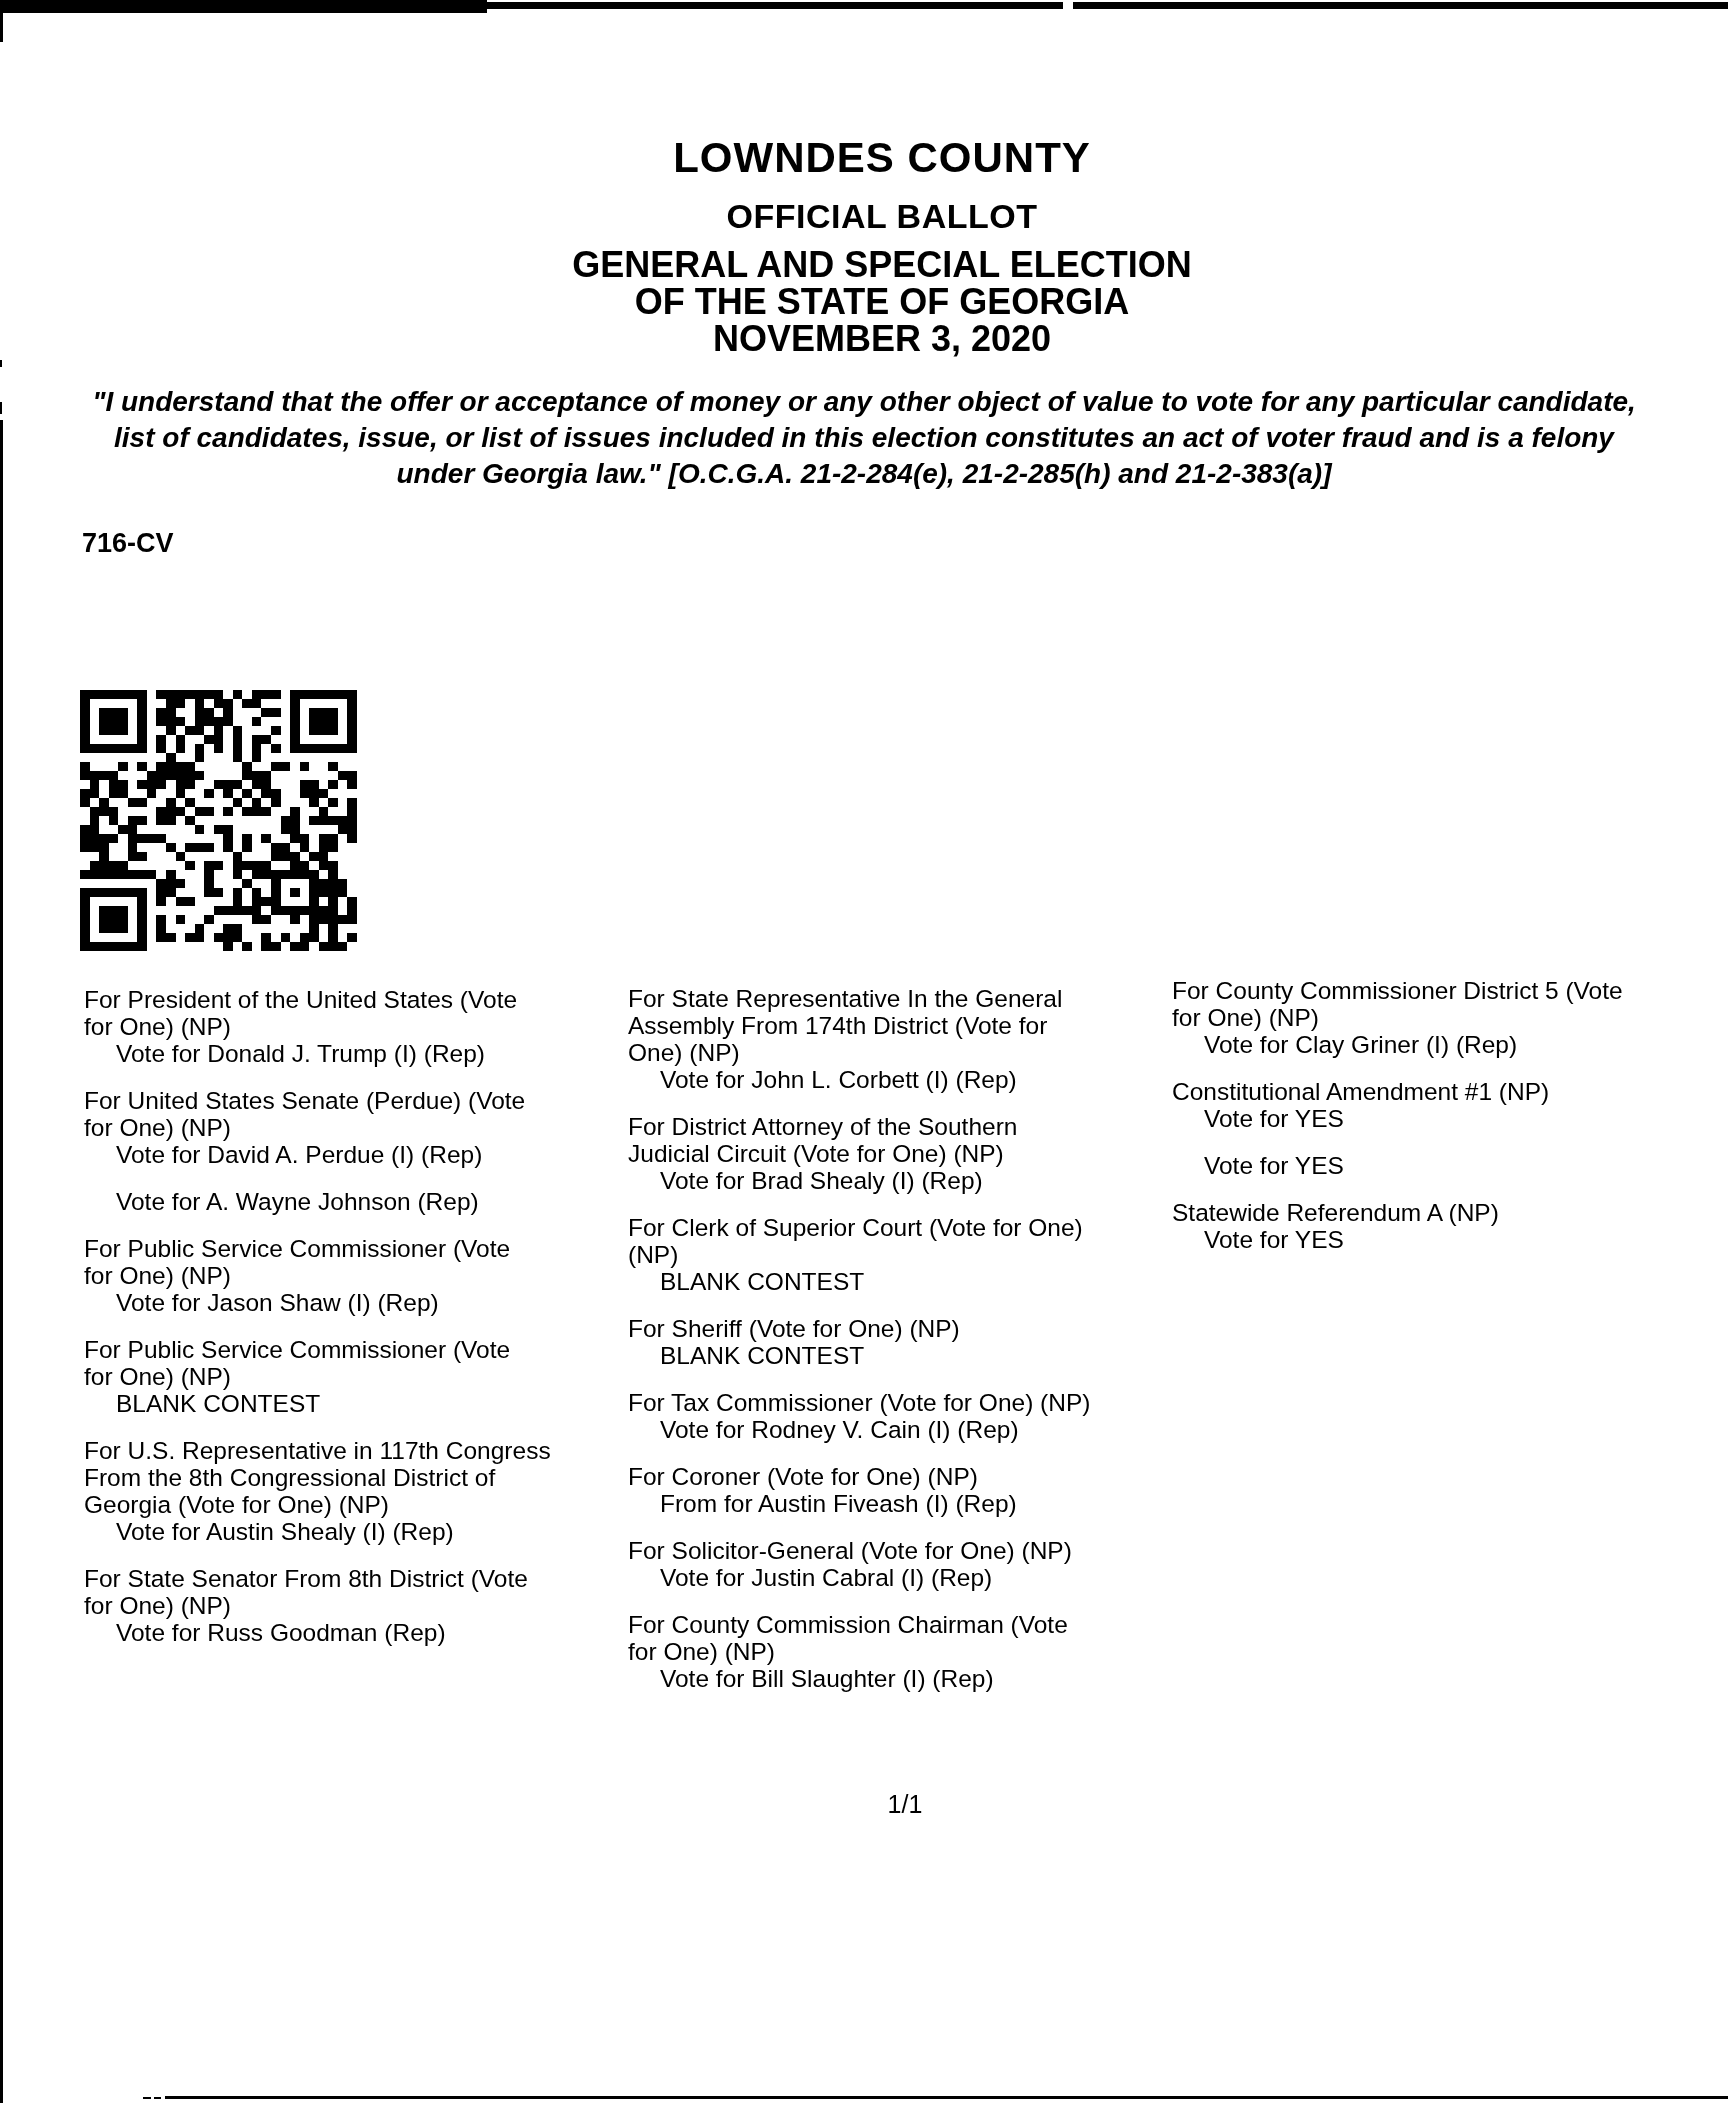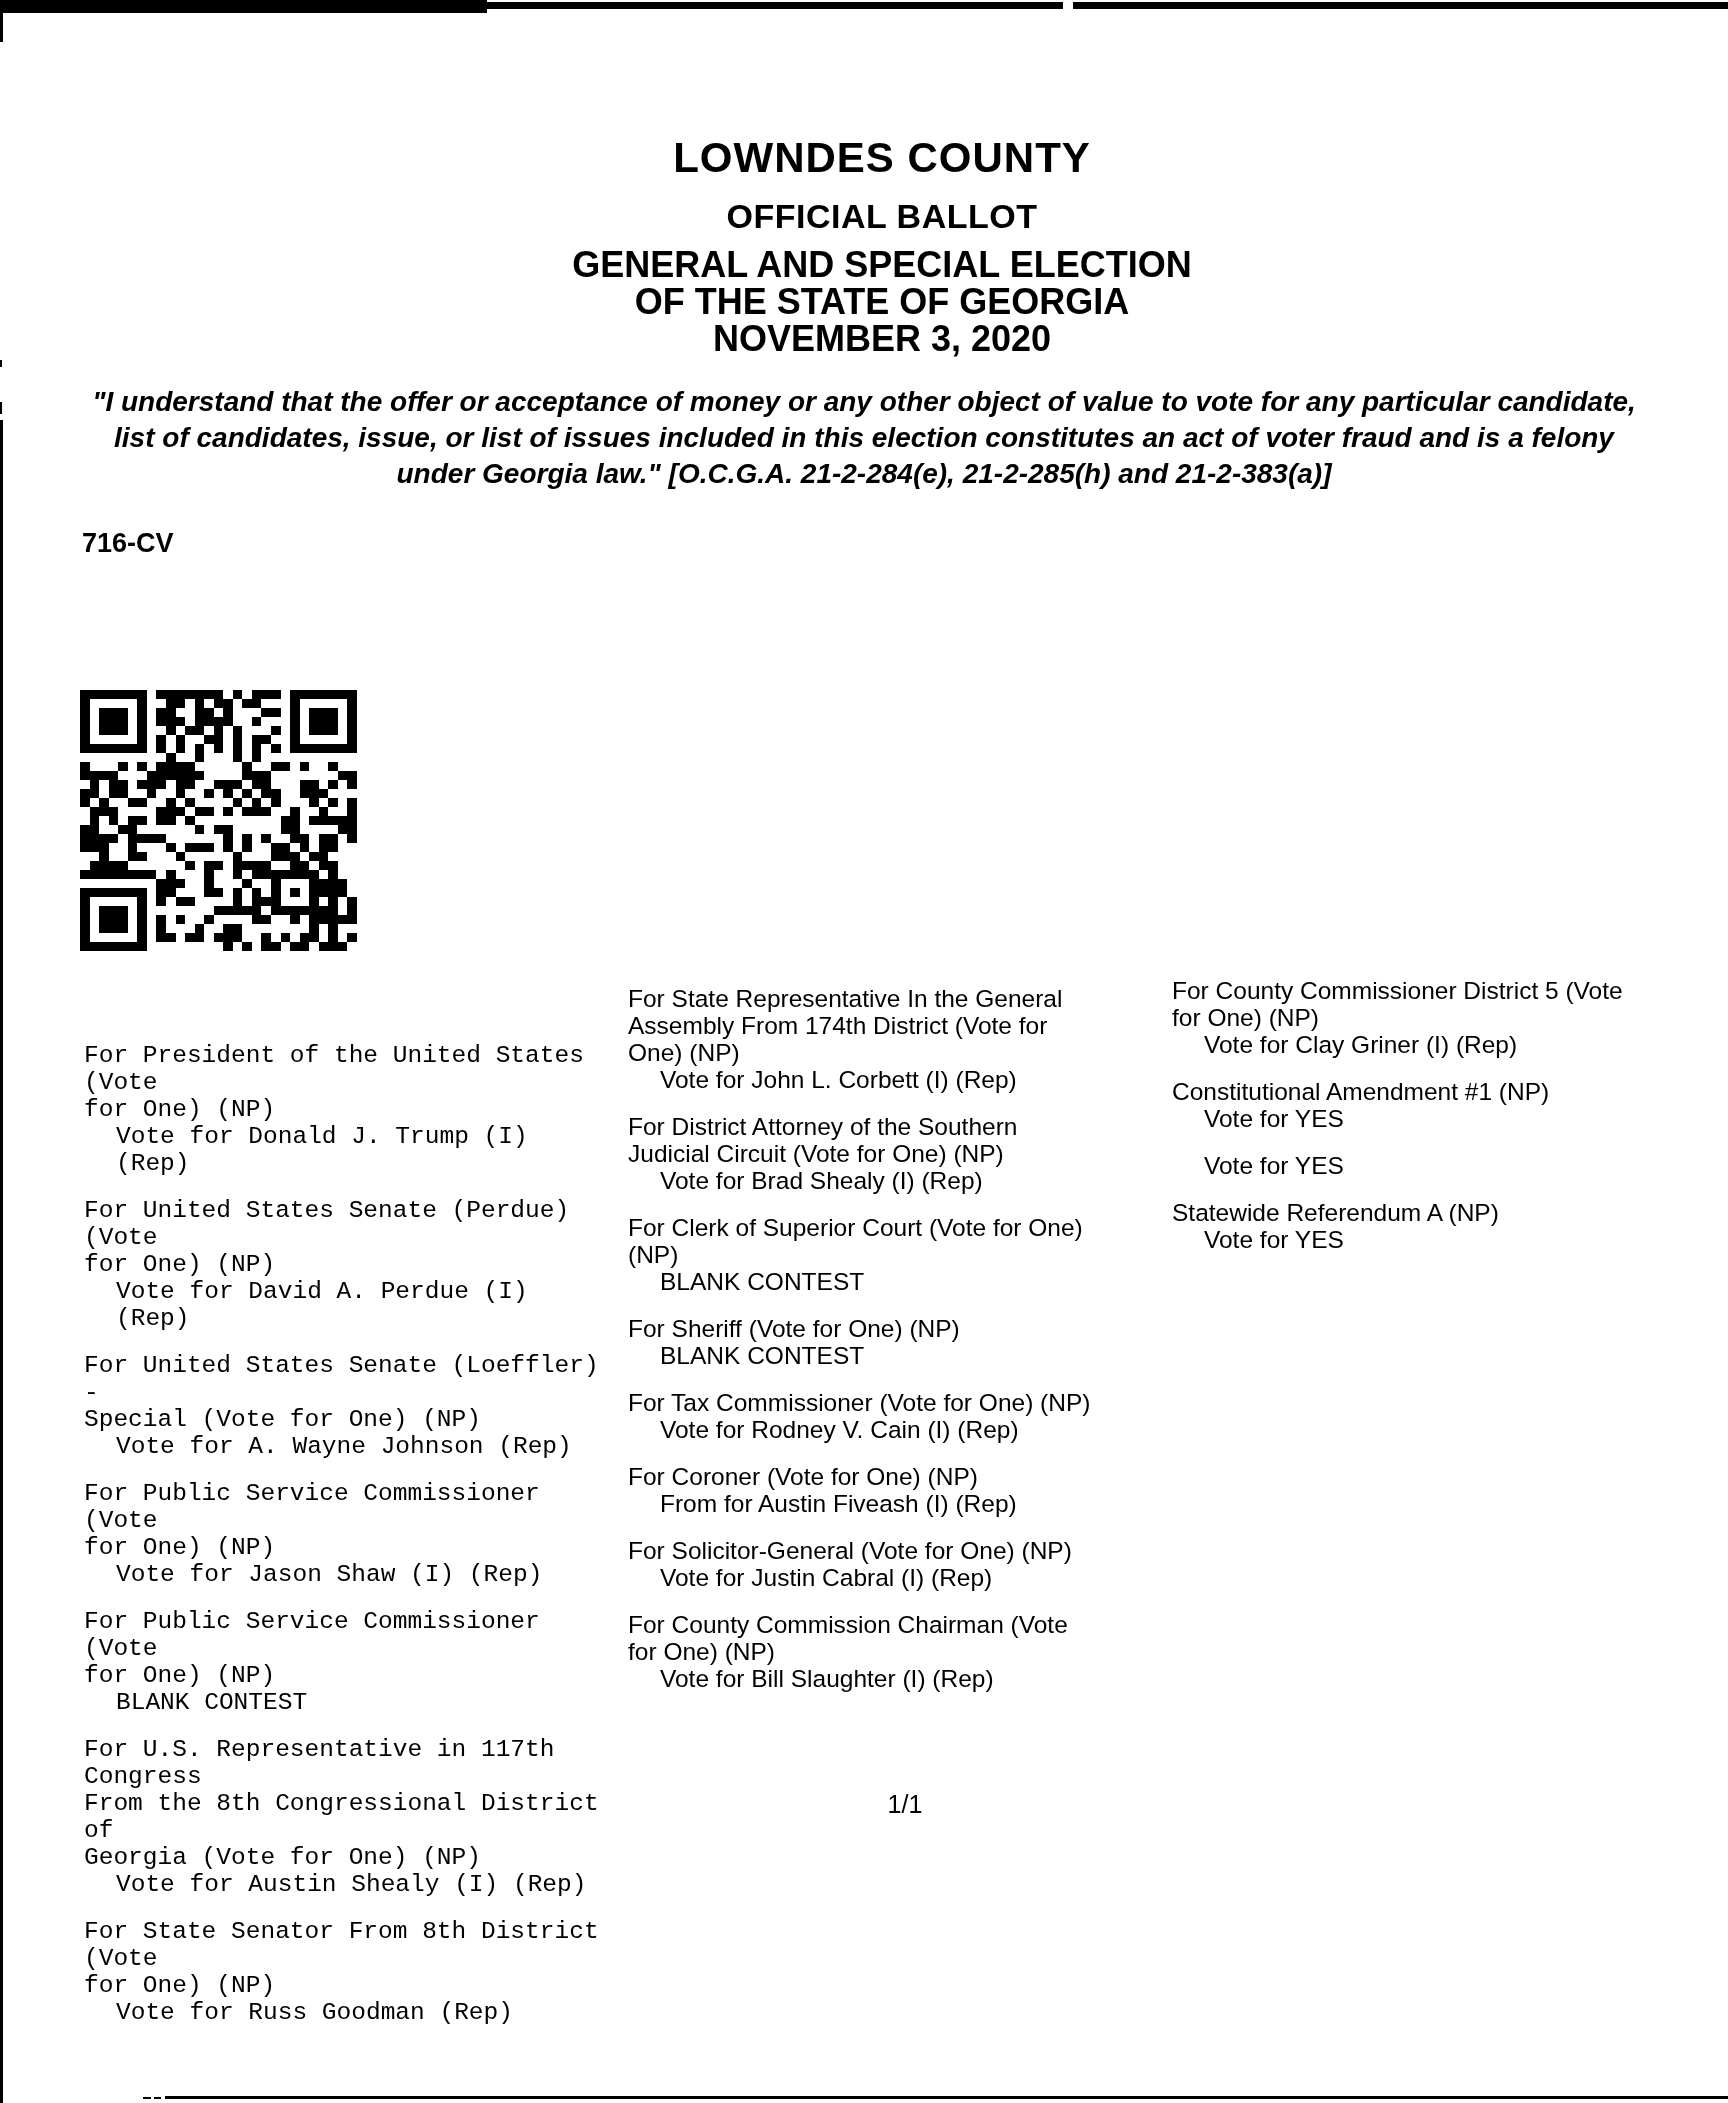--- a/index.html
+++ b/index.html
@@ -13,21 +13,21 @@
   .county{top:134px;font-size:42px;letter-spacing:1px;}
   .ballot-type{top:197px;font-size:34px;letter-spacing:.5px;}
   .election{top:246px;font-size:36px;line-height:37px;white-space:pre-line;}
   .disclaimer{
     position:absolute;left:34px;top:384px;width:1660px;text-align:center;
     font-size:28px;line-height:36px;font-style:italic;font-weight:bold;white-space:pre-line;
   }
   .style-code{position:absolute;left:82px;top:528px;font-size:27px;font-weight:bold;}
   .qr{position:absolute;left:80px;top:690px;width:277px;height:261px;shape-rendering:crispEdges;}
   .col{position:absolute;font-size:24.5px;line-height:27px;}
-  .col1{left:84px;top:1042px;width:525px;font-family:Liberation Mono, monospace;}
+  .col1{left:84px;top:986px;width:525px;}
   .col2{left:628px;top:985px;width:550px;}
   .col3{left:1172px;top:977px;width:556px;}
   .contest{margin-bottom:20px;}
   .contest-title{white-space:pre-line;}
   .contest-selection{padding-left:32px;white-space:pre-line;}
   .pagenum{position:absolute;left:850px;top:1790px;width:110px;text-align:center;font-size:25px;}
 </style>
 </head>
 <body>
 
@@ -489,22 +489,20 @@
     <div class="contest-selection">Vote for Donald J. Trump (I) (Rep)</div>
   </div>
 
   <div class="contest">
     <div class="contest-title">For United States Senate (Perdue)  (Vote
 for One) (NP)</div>
     <div class="contest-selection">Vote for David A. Perdue (I) (Rep)</div>
   </div>
 
   <div class="contest">
-    <div class="contest-title">For United States Senate (Loeffler) -
-Special  (Vote for One) (NP)</div>
     <div class="contest-selection">Vote for A. Wayne Johnson (Rep)</div>
   </div>
 
   <div class="contest">
     <div class="contest-title">For Public Service Commissioner  (Vote
 for One) (NP)</div>
     <div class="contest-selection">Vote for Jason Shaw (I) (Rep)</div>
   </div>
 
   <div class="contest">

